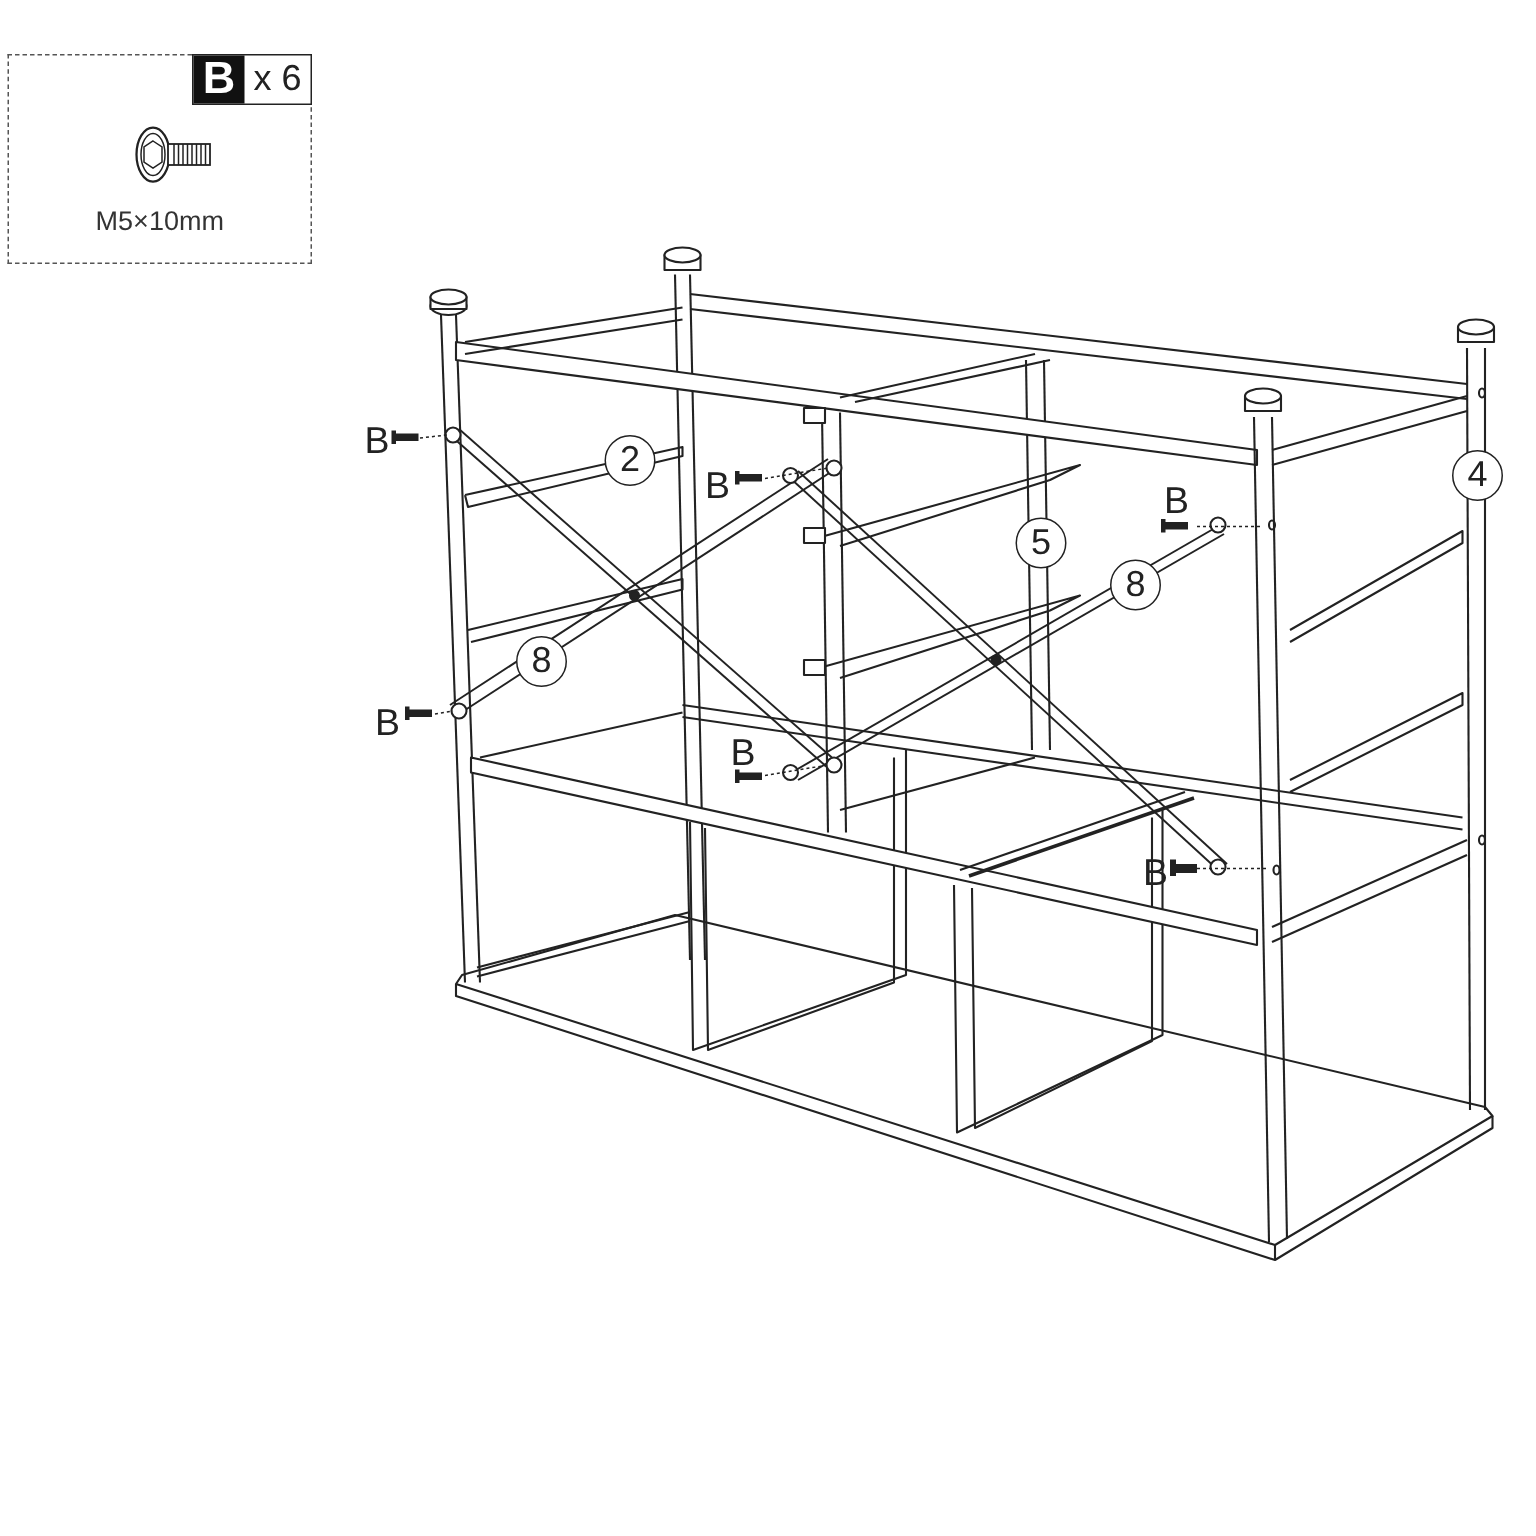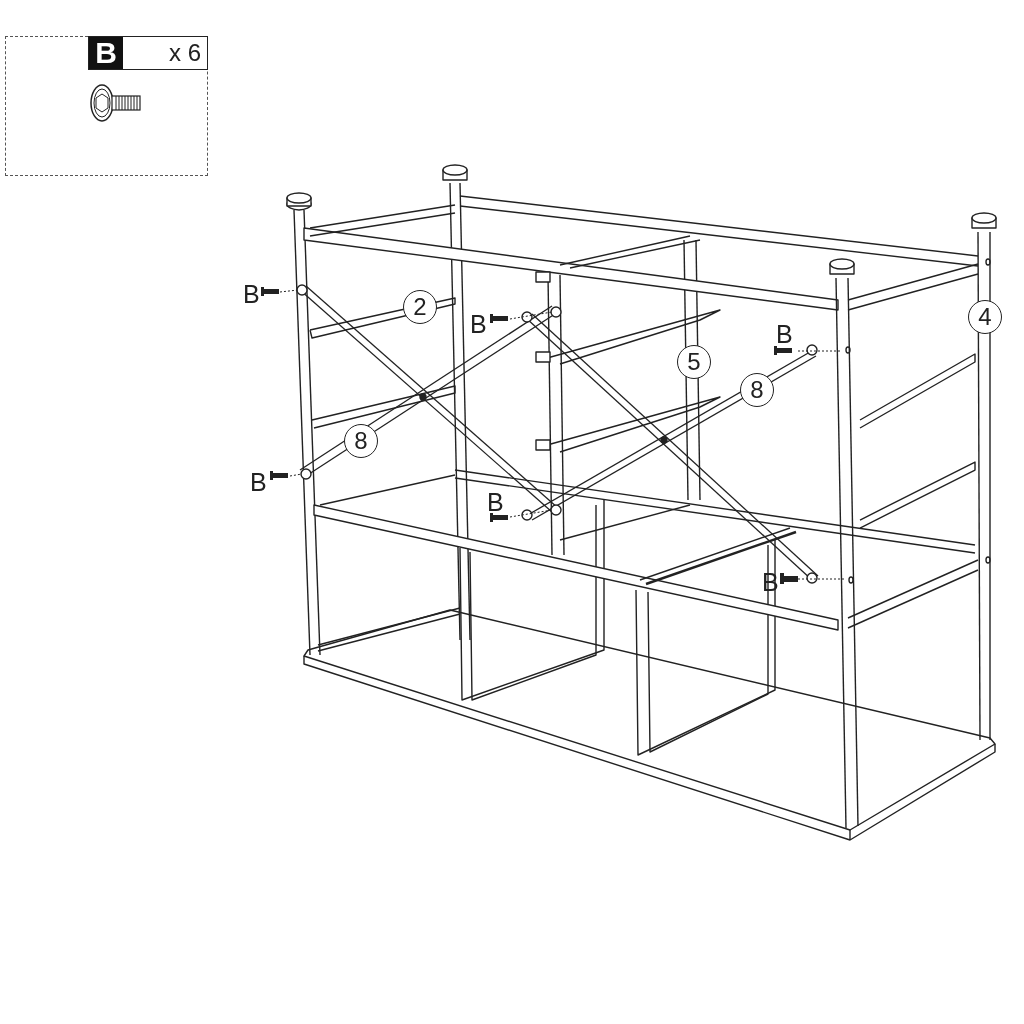--- a/index.html
+++ b/index.html
@@ -12,21 +12,21 @@
     .hw-badge {
       position: absolute; right: -1px; top: -1px; height: 34px; display: flex;
       border: 1.5px solid #222; box-sizing: border-box; background: #fff;
     }
     .hw-letter {
       background: #111; color: #fff; font-weight: bold; font-size: 30px;
       width: 34px; display: flex; align-items: center; justify-content: center;
       line-height: 1;
     }
     .hw-qty {
-      font-size: 24px; padding: 0 6px; display: flex; align-items: center; color: #222; margin-left: 40px;
+      font-size: 24px; padding: 0 6px; display: flex; align-items: center; color: #222;
     }
     .hw-screw { position: absolute; left: 78px; top: 44px; }
     .hw-size {
       position: absolute; left: 0; right: 0; top: 100px; text-align: center;
       font-size: 18px; color: #333;
     }
     .diagram { position: absolute; left: 0; top: 0; }
     .callout {
       position: absolute; width: 34px; height: 34px; border: 1.5px solid #222;
       border-radius: 50%; background: #fff; box-sizing: border-box;
@@ -54,20 +54,21 @@
       <line x1="32" y1="15" x2="32" y2="29"></line>
         <line x1="35" y1="15" x2="35" y2="29"></line>
       <line x1="38" y1="15" x2="38" y2="29"></line>
         <line x1="41" y1="15" x2="41" y2="29"></line>
       <line x1="44" y1="15" x2="44" y2="29"></line>
         <line x1="47" y1="15" x2="47" y2="29"></line>
       <line x1="50" y1="15" x2="50" y2="29"></line>
         <line x1="53" y1="15" x2="53" y2="29"></line>
     </g>
   </svg>
+  <div class="hw-size">M5×10mm</div>
 </div>
 
 <svg class="diagram" width="1024" height="1024" viewBox="0 0 1024 1024">
   <g fill="none" stroke="#222" stroke-width="1.4" stroke-linejoin="round">
 
     <g>
       <polygon points="304,656 850,830 995,744 990,738 450,610 308,650" fill="#fff"></polygon>
       <polyline points="304,656 304,664 850,840 995,752 995,744"></polyline>
       <line x1="850" y1="830" x2="850" y2="840"></line>
     </g>

